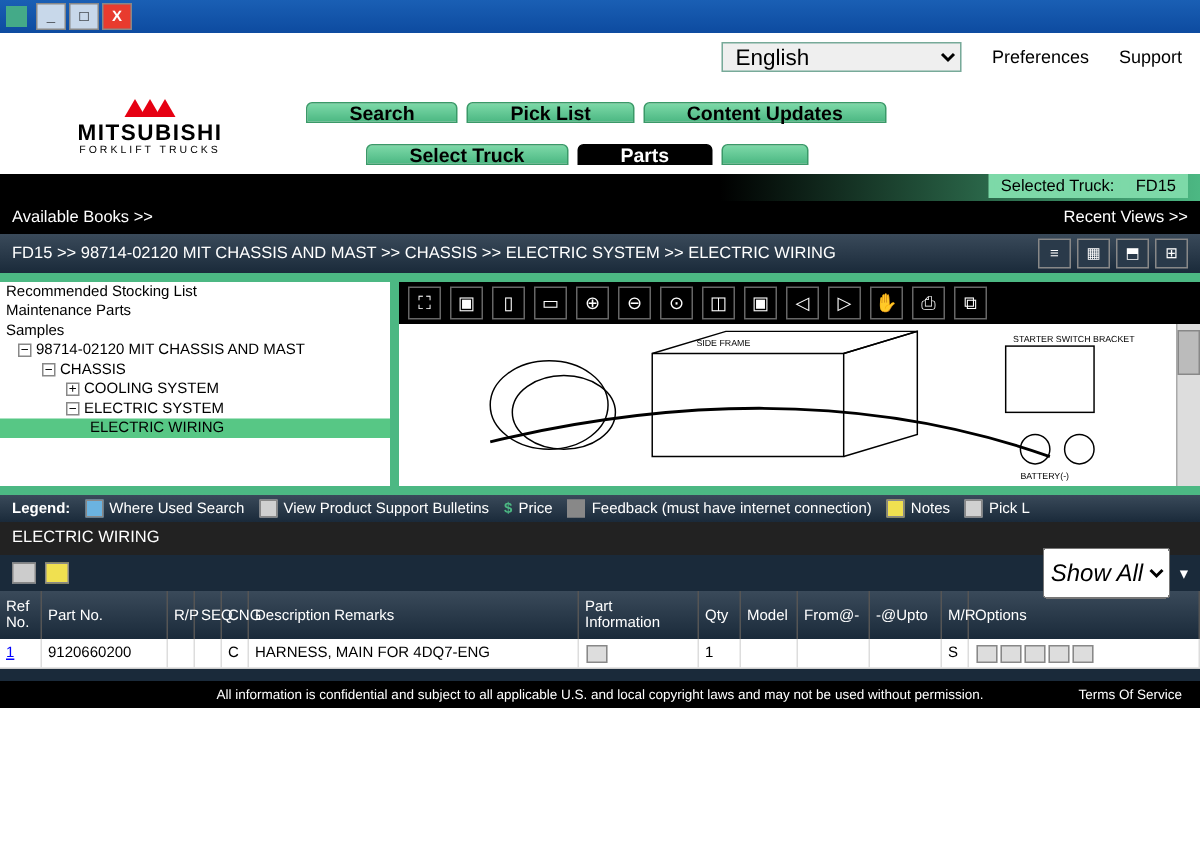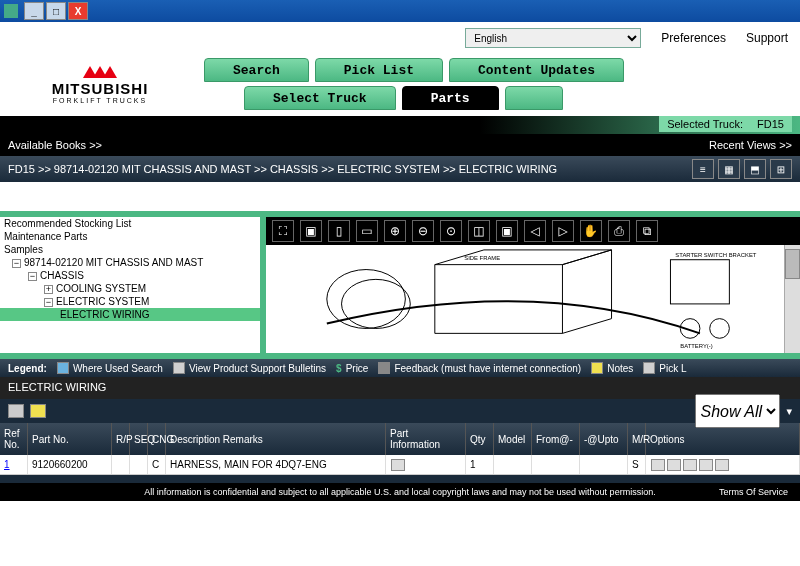--- a/index.html
+++ b/index.html
@@ -5,44 +5,44 @@
 * { margin:0; padding:0; box-sizing:border-box; font-family:Arial,sans-serif; }
 body { width:800px; height:566px; background:#fff; overflow:hidden; font-size:11px; }
 .titlebar { height:22px; background:linear-gradient(#1a5fb4,#0d4ba0); color:#fff; display:flex; align-items:center; padding:0 4px; }
 .titlebar-icon { width:14px; height:14px; background:#4a8; margin-right:6px; }
 .titlebar-title { flex:1; font-size:12px; }
 .win-btns { display:flex; gap:2px; }
 .win-btn { width:20px; height:18px; display:flex; align-items:center; justify-content:center; font-size:10px; font-weight:bold; border:1px solid #888; }
 .win-min,.win-max { background:#c8d8ea; color:#000; }
 .win-close { background:#e83b2e; color:#fff; }
 .topbar { height:32px; display:flex; align-items:center; justify-content:flex-end; gap:20px; padding:4px 12px; background:#fff; }
-.lang-select { width:176px; height:20px; border:1px solid #7a9; font-size:10px; padding:0 4px; }
+.lang-select { width:160px; height:20px; border:1px solid #7a9; font-size:15px; padding:0 4px; }
 .toplink { color:#000; font-size:12px; cursor:pointer; }
 .header { height:62px; display:flex; background:#fff; }
 .logo-area { width:200px; display:flex; flex-direction:column; align-items:center; justify-content:center; }
 .logo-tri { display:flex; }
 .tri { width:0; height:0; border-left:7px solid transparent; border-right:7px solid transparent; border-bottom:12px solid #e60012; margin:0 -2px; }
 .logo-text { font-weight:bold; font-size:15px; letter-spacing:1px; margin-top:2px; }
 .logo-sub { font-size:7px; letter-spacing:2px; }
 .tabs-area { flex:1; display:flex; flex-direction:column; }
 .tab-row { display:flex; gap:6px; height:28px; align-items:flex-end; padding-left:4px; }
-.tab { height:24px; padding:0 28px; display:flex; align-items:center; justify-content:center; font-size:13px; font-weight:bold; border-radius:4px 4px 0 0; cursor:pointer;font-family:Liberation Mono, monospace; }
+.tab { height:14px; padding:0 28px; display:flex; align-items:center; justify-content:center; font-size:13px; font-weight:bold; border-radius:4px 4px 0 0; cursor:pointer; }
 .tab-green { background:linear-gradient(#7dd9a8,#4cb883); color:#000; border:1px solid #3a9968; }
 .tab-black { background:#000; color:#fff; border:1px solid #000; }
 .tab-edge { width:16px; background:linear-gradient(#7dd9a8,#4cb883); border:1px solid #3a9968; }
 .seltrack { height:18px; background:linear-gradient(90deg,#000 60%,#4cb883); color:#000; text-align:right; padding:2px 8px; font-size:11px; }
 .seltrack span { background:#7dd9a8; padding:2px 4px; }
 .navbar { height:22px; background:#000; color:#fff; display:flex; align-items:center; padding:0 8px; font-size:11px; }
 .navbar .left { flex:1; }
 .navbar .right { cursor:pointer; }
 .breadcrumb { height:26px; background:linear-gradient(#3a4a5a,#1a2a3a); color:#fff; display:flex; align-items:center; padding:0 8px; font-size:11px; }
 .bc-text { flex:1; }
 .bc-icons { display:flex; gap:4px; }
 .bc-icon { width:22px; height:20px; border:1px solid #888; background:#2a3a4a; display:flex; align-items:center; justify-content:center; font-size:10px; }
-.main-split { height:148px; display:flex; border-top:6px solid #4cb883; border-bottom:6px solid #4cb883;margin-top:29px; }
+.main-split { height:148px; display:flex; border-top:6px solid #4cb883; border-bottom:6px solid #4cb883; }
 .tree-panel { width:266px; background:#fff; overflow:hidden; font-size:10px; border-right:6px solid #4cb883; }
 .tree-item { padding:1px 4px; white-space:nowrap; }
 .tree-lvl1 { padding-left:12px; }
 .tree-lvl2 { padding-left:28px; }
 .tree-lvl3 { padding-left:44px; }
 .tree-lvl4 { padding-left:60px; }
 .tree-sel { background:#57c785; }
 .exp { display:inline-block; width:9px; height:9px; border:1px solid #888; text-align:center; line-height:7px; font-size:9px; margin-right:3px; }
 .viewer-panel { flex:1; display:flex; flex-direction:column; }
 .toolbar { height:28px; background:#000; display:flex; align-items:center; gap:6px; padding:0 6px; }

